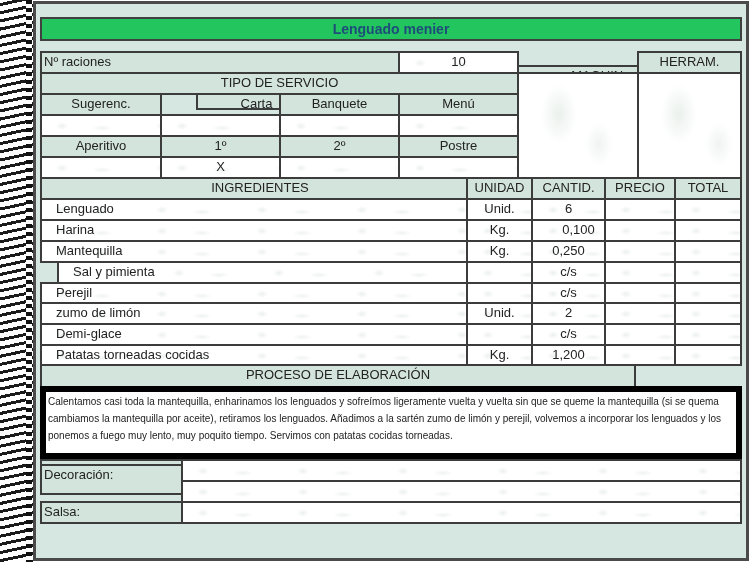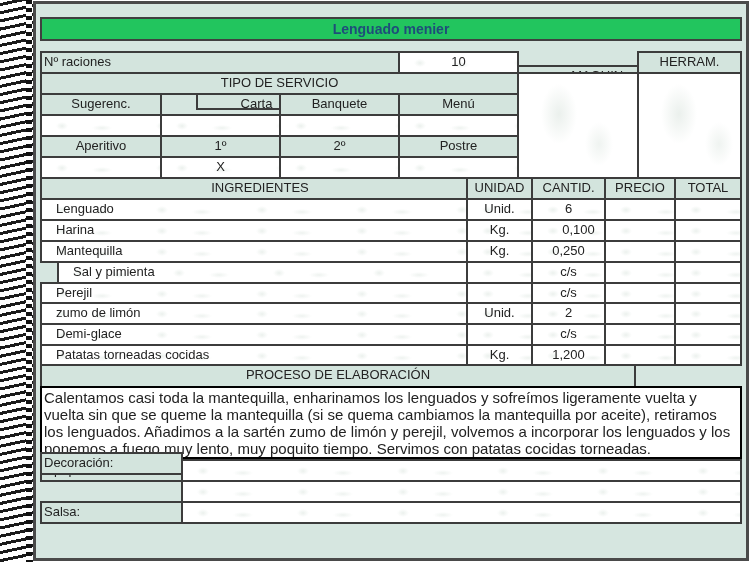--- a/index.html
+++ b/index.html
@@ -44,22 +44,22 @@
   }
   .c { text-align: center; }
   .l { text-align: left; padding-left: 14px; }
   .big-w {
     background: #ffffff;
     background-image:
       radial-gradient(ellipse 18px 30px at 40px 40px, rgba(210,222,214,0.45), transparent),
       radial-gradient(ellipse 14px 22px at 80px 70px, rgba(210,222,214,0.35), transparent);
   }
   .proc-text {
-    position: absolute; border: 2px solid #000000; background: #ffffff;
-    padding: 1px 2px; line-height: 17px; font-size: 15px; white-space: normal;
+    position: absolute; border: 6px solid #000000; background: #ffffff;
+    padding: 1px 2px; line-height: 17px; font-size: 10px; white-space: normal;
     color: #222;
   }
 </style>
 </head>
 <body>
 
 <div class="spiral"></div>
 <div class="spiral-dots"></div>
 
 <div class="page"></div>
@@ -152,17 +152,17 @@
   <div class="cell w c" style="left:604px;top:344px;width:72px;height:22px;"></div>
   <div class="cell w c" style="left:674px;top:344px;width:68px;height:22px;"></div>
 </div>
 
 <div class="cell hdr" style="left:40px;top:364px;width:596px;height:24px;">PROCESO DE ELABORACIÓN</div>
 <div class="proc-text" style="left:40px;top:386px;width:702px;height:73px;">Calentamos casi toda la mantequilla, enharinamos los lenguados y sofreímos ligeramente vuelta y vuelta sin que se queme la mantequilla (si se quema cambiamos la mantequilla por aceite), retiramos los lenguados. Añadimos a la sartén zumo de limón y perejil, volvemos a incorporar los lenguados y los ponemos a fuego muy lento, muy poquito tiempo. Servimos con patatas cocidas torneadas.</div>
 
 <div class="grid">
   <div class="cell lbl" style="left:40px;top:459px;width:143px;height:23px;">Op. previas:</div>
   <div class="cell w l" style="left:181px;top:459px;width:561px;height:23px;"></div>
-  <div class="cell lbl" style="left:40px;top:452px;width:143px;height:23px;">Decoración:</div>
+  <div class="cell lbl" style="left:40px;top:464px;width:143px;height:31px;">Decoración:</div>
   <div class="cell w l" style="left:181px;top:480px;width:561px;height:23px;"></div>
   <div class="cell lbl" style="left:40px;top:501px;width:143px;height:23px;">Salsa:</div>
   <div class="cell w l" style="left:181px;top:501px;width:561px;height:23px;"></div>
 </div>
 
 </body></html>

